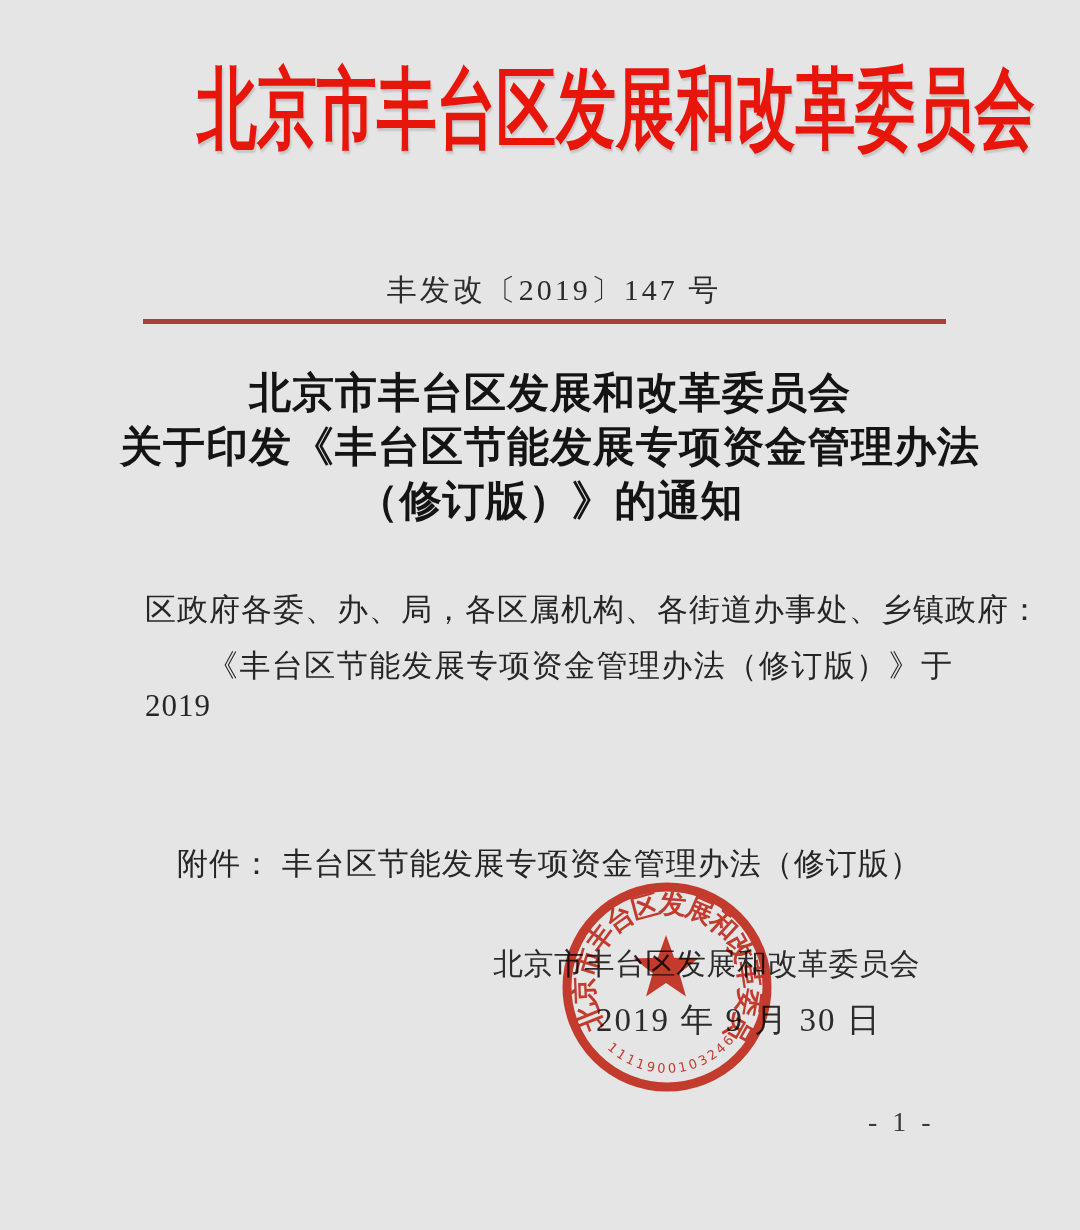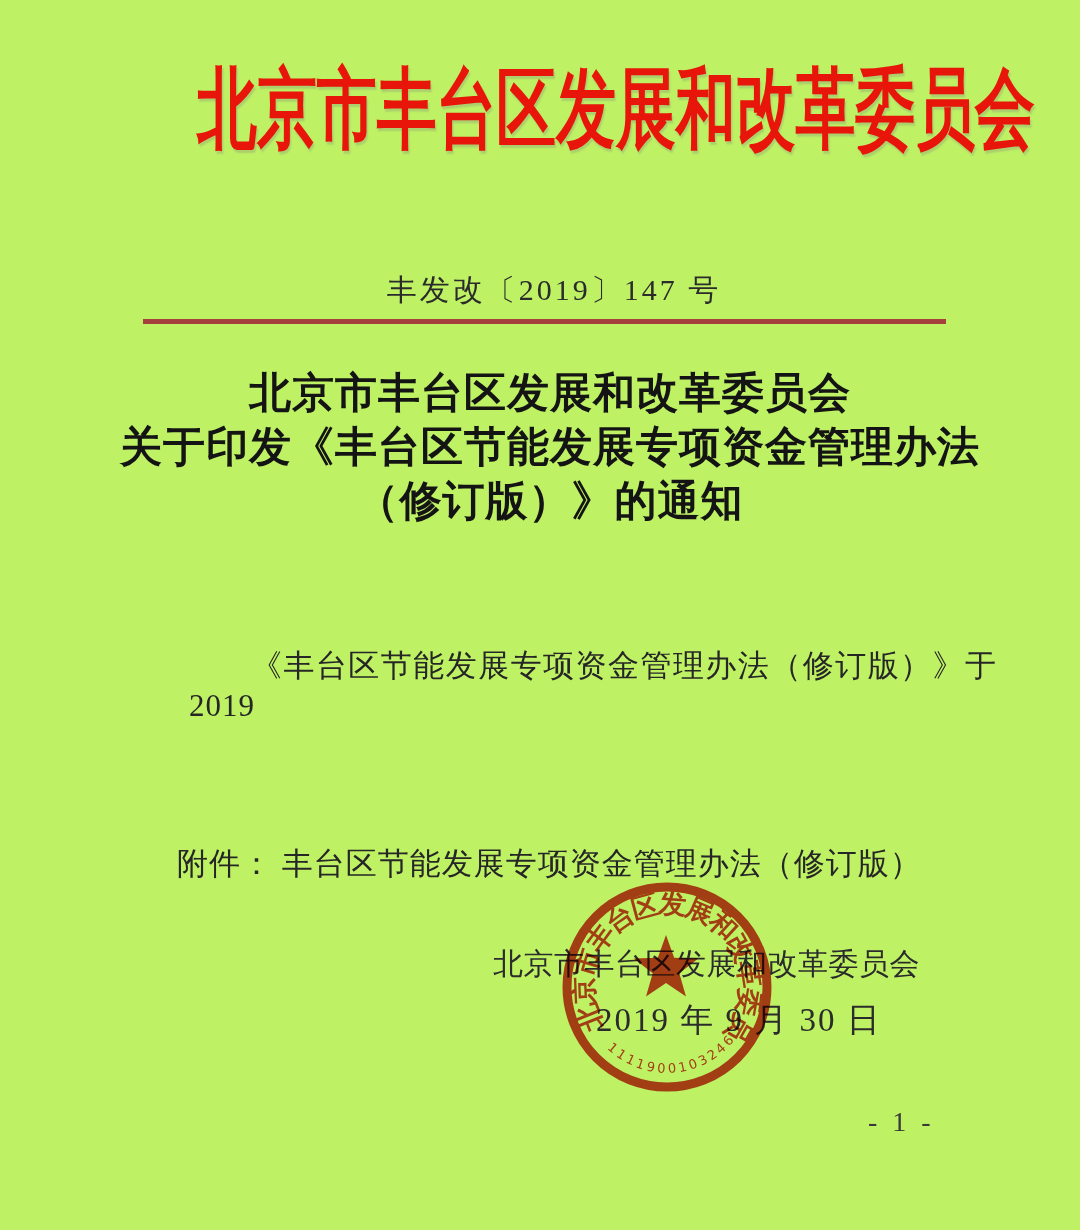--- a/index.html
+++ b/index.html
@@ -6,21 +6,21 @@
   html, body { background: #ffffff; }
   body {
     width: 1080px; height: 1230px;
     position: relative;
     overflow: hidden;
     font-family: "Liberation Serif", "DejaVu Serif", serif;
     color: #262626;
   }
   .page {
     position: absolute; inset: 0;
-    background: #bef264;
+    background: #e5e5e5;
   }
 
   
   .letterhead {
     position: absolute; top: 64px; left: 0; width: 1080px;
     text-align: center;
     white-space: nowrap;
   }
   .letterhead .org {
     display: inline-block;
@@ -72,21 +72,21 @@
     line-height: 40px;
     color: #262626;
     letter-spacing: 1px;
     white-space: nowrap;
   }
   .body-line.justify {
     white-space: normal;
     text-align: justify;
     text-align-last: justify;
   }
-  .indent-2em { text-indent: 62px; margin-left: 44px; }
+  .indent-2em { text-indent: 62px; }
   .indent-1em { text-indent: 32px; }
 
   
   .sig-org {
     position: absolute; top: 944px; left: 493px;
     font-size: 30px; letter-spacing: 0.5px; color: #2b2b2b;
     white-space: nowrap;
   }
   .sig-date {
     position: absolute; top: 998px; left: 596px;
@@ -121,20 +121,21 @@
   <div class="doc-number">丰发改〔2019〕147 号</div>
 
   <div class="red-rule"></div>
 
   <div class="doc-title">
     <div>北京市丰台区发展和改革委员会</div>
     <div>关于印发《丰台区节能发展专项资金管理办法</div>
     <div>（修订版）》的通知</div>
   </div>
 
+  <div class="body-line" style="top:590px">区政府各委、办、局，各区属机构、各街道办事处、乡镇政府：</div>
   <div class="body-line justify indent-2em" style="top:646px">《丰台区节能发展专项资金管理办法（修订版）》于 2019</div>
   <div class="body-line indent-1em" style="top:844px">附件： 丰台区节能发展专项资金管理办法（修订版）</div>
 
   <div class="sig-org">北京市丰台区发展和改革委员会</div>
   <div class="sig-date">2019 年 9 月 30 日</div>
 
   <svg class="seal" viewBox="0 0 216 216">
     <defs>
       <path id="ringArc" d="M 45.2 147.2 A 74 74 0 1 1 170.8 147.2" fill="none"></path>
       <path id="codeArc" d="M 31.4 147 A 86 86 0 0 0 184.6 147" fill="none"></path>

